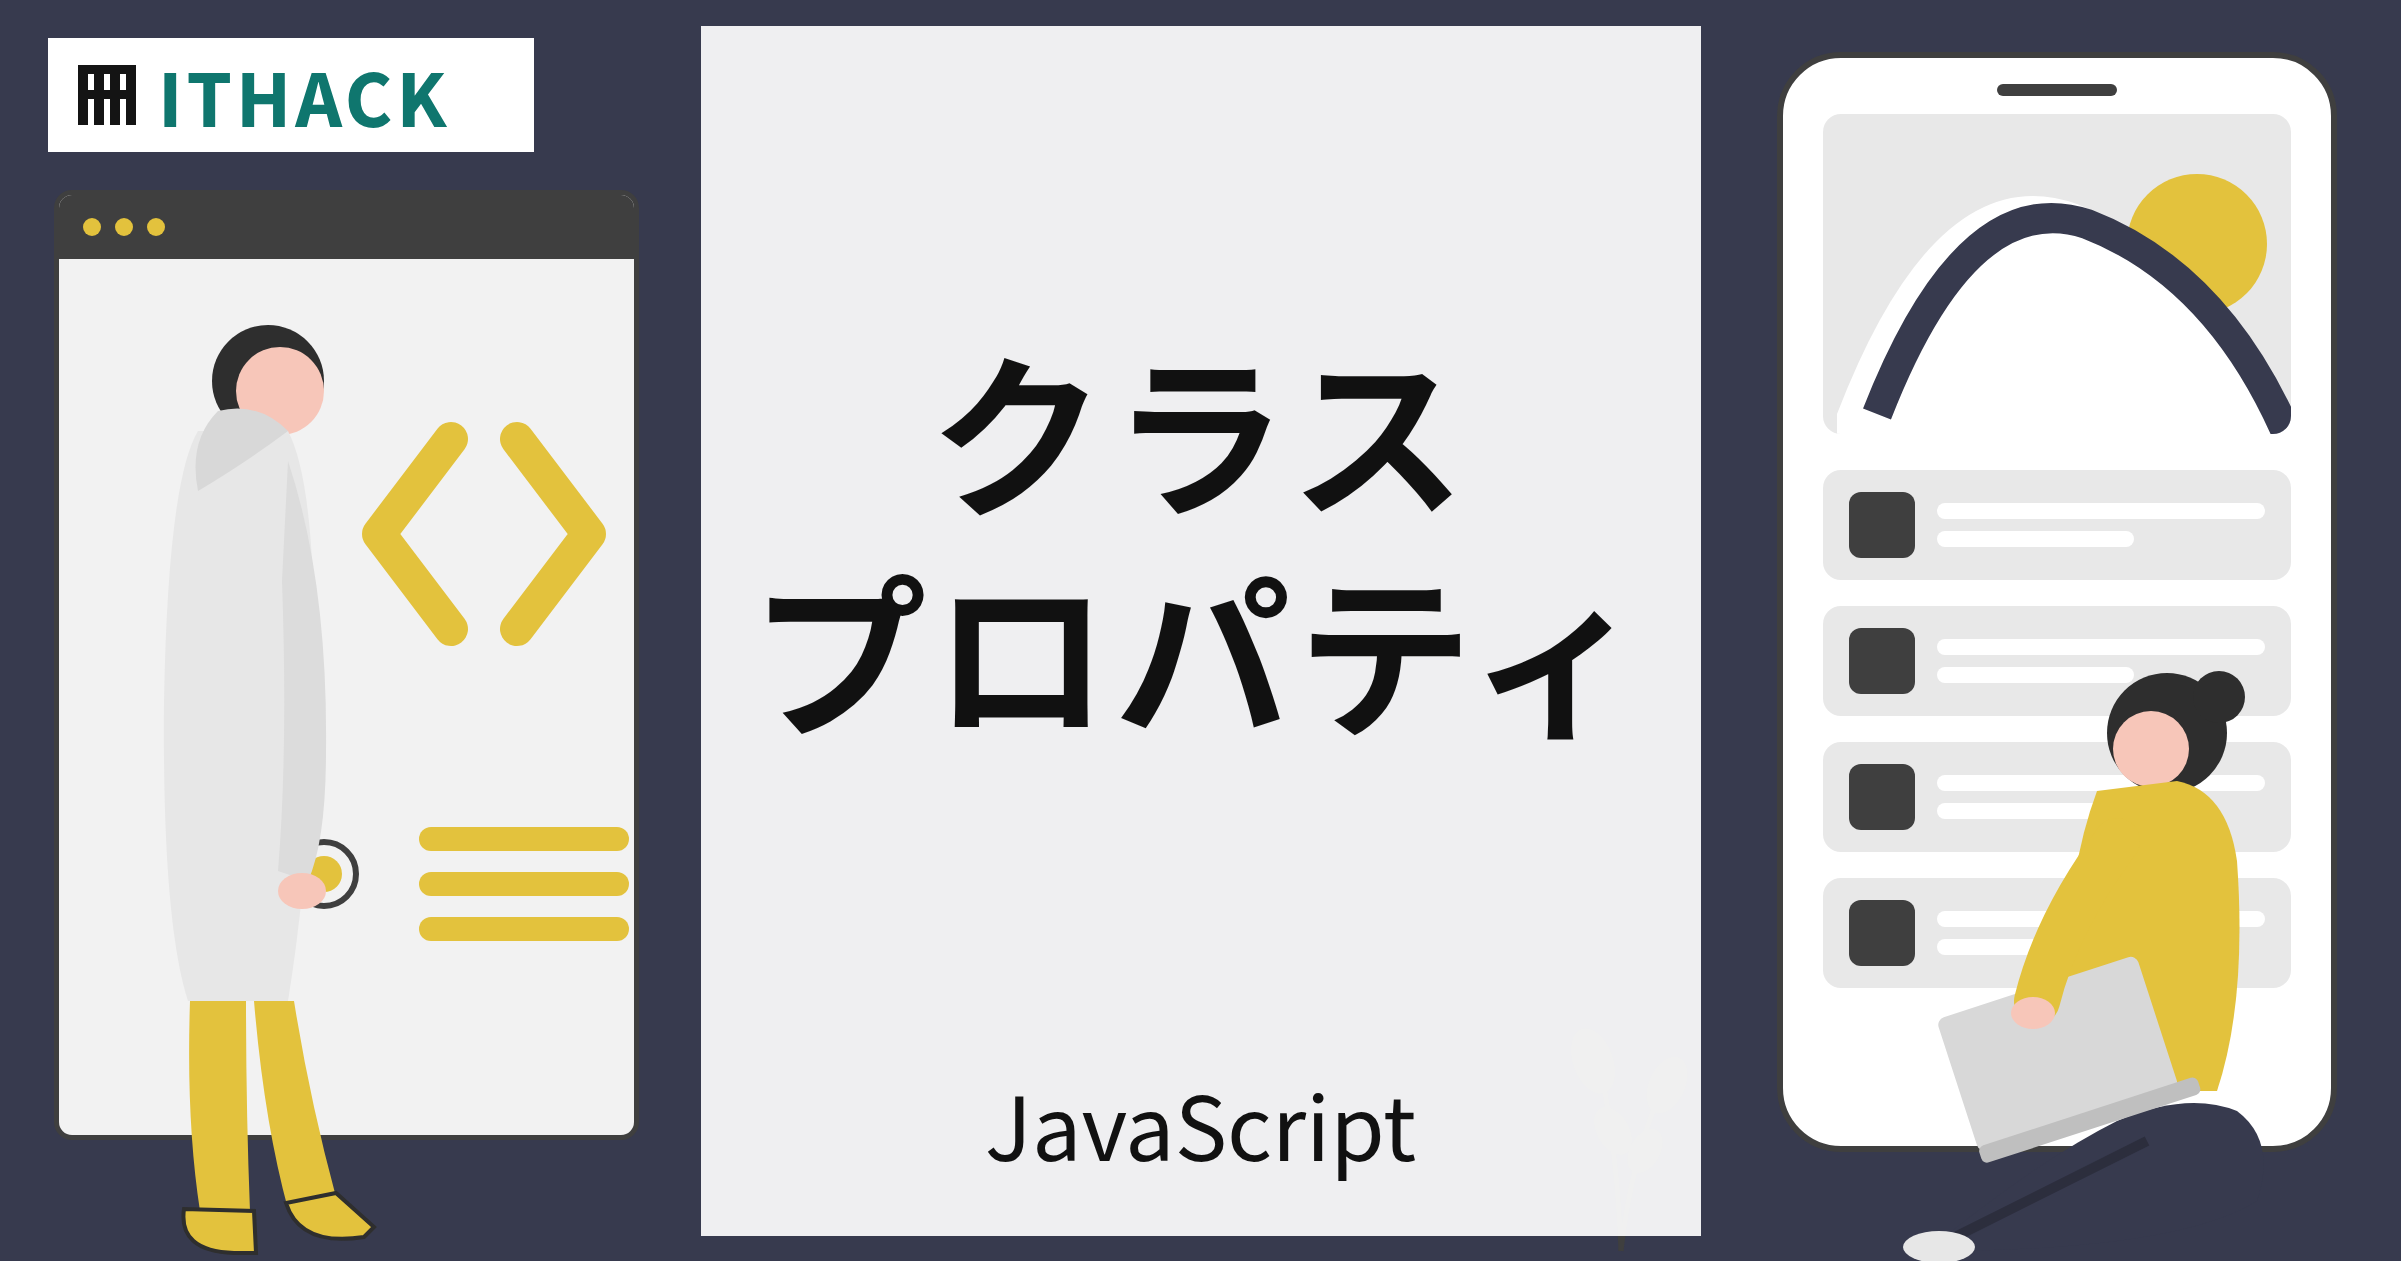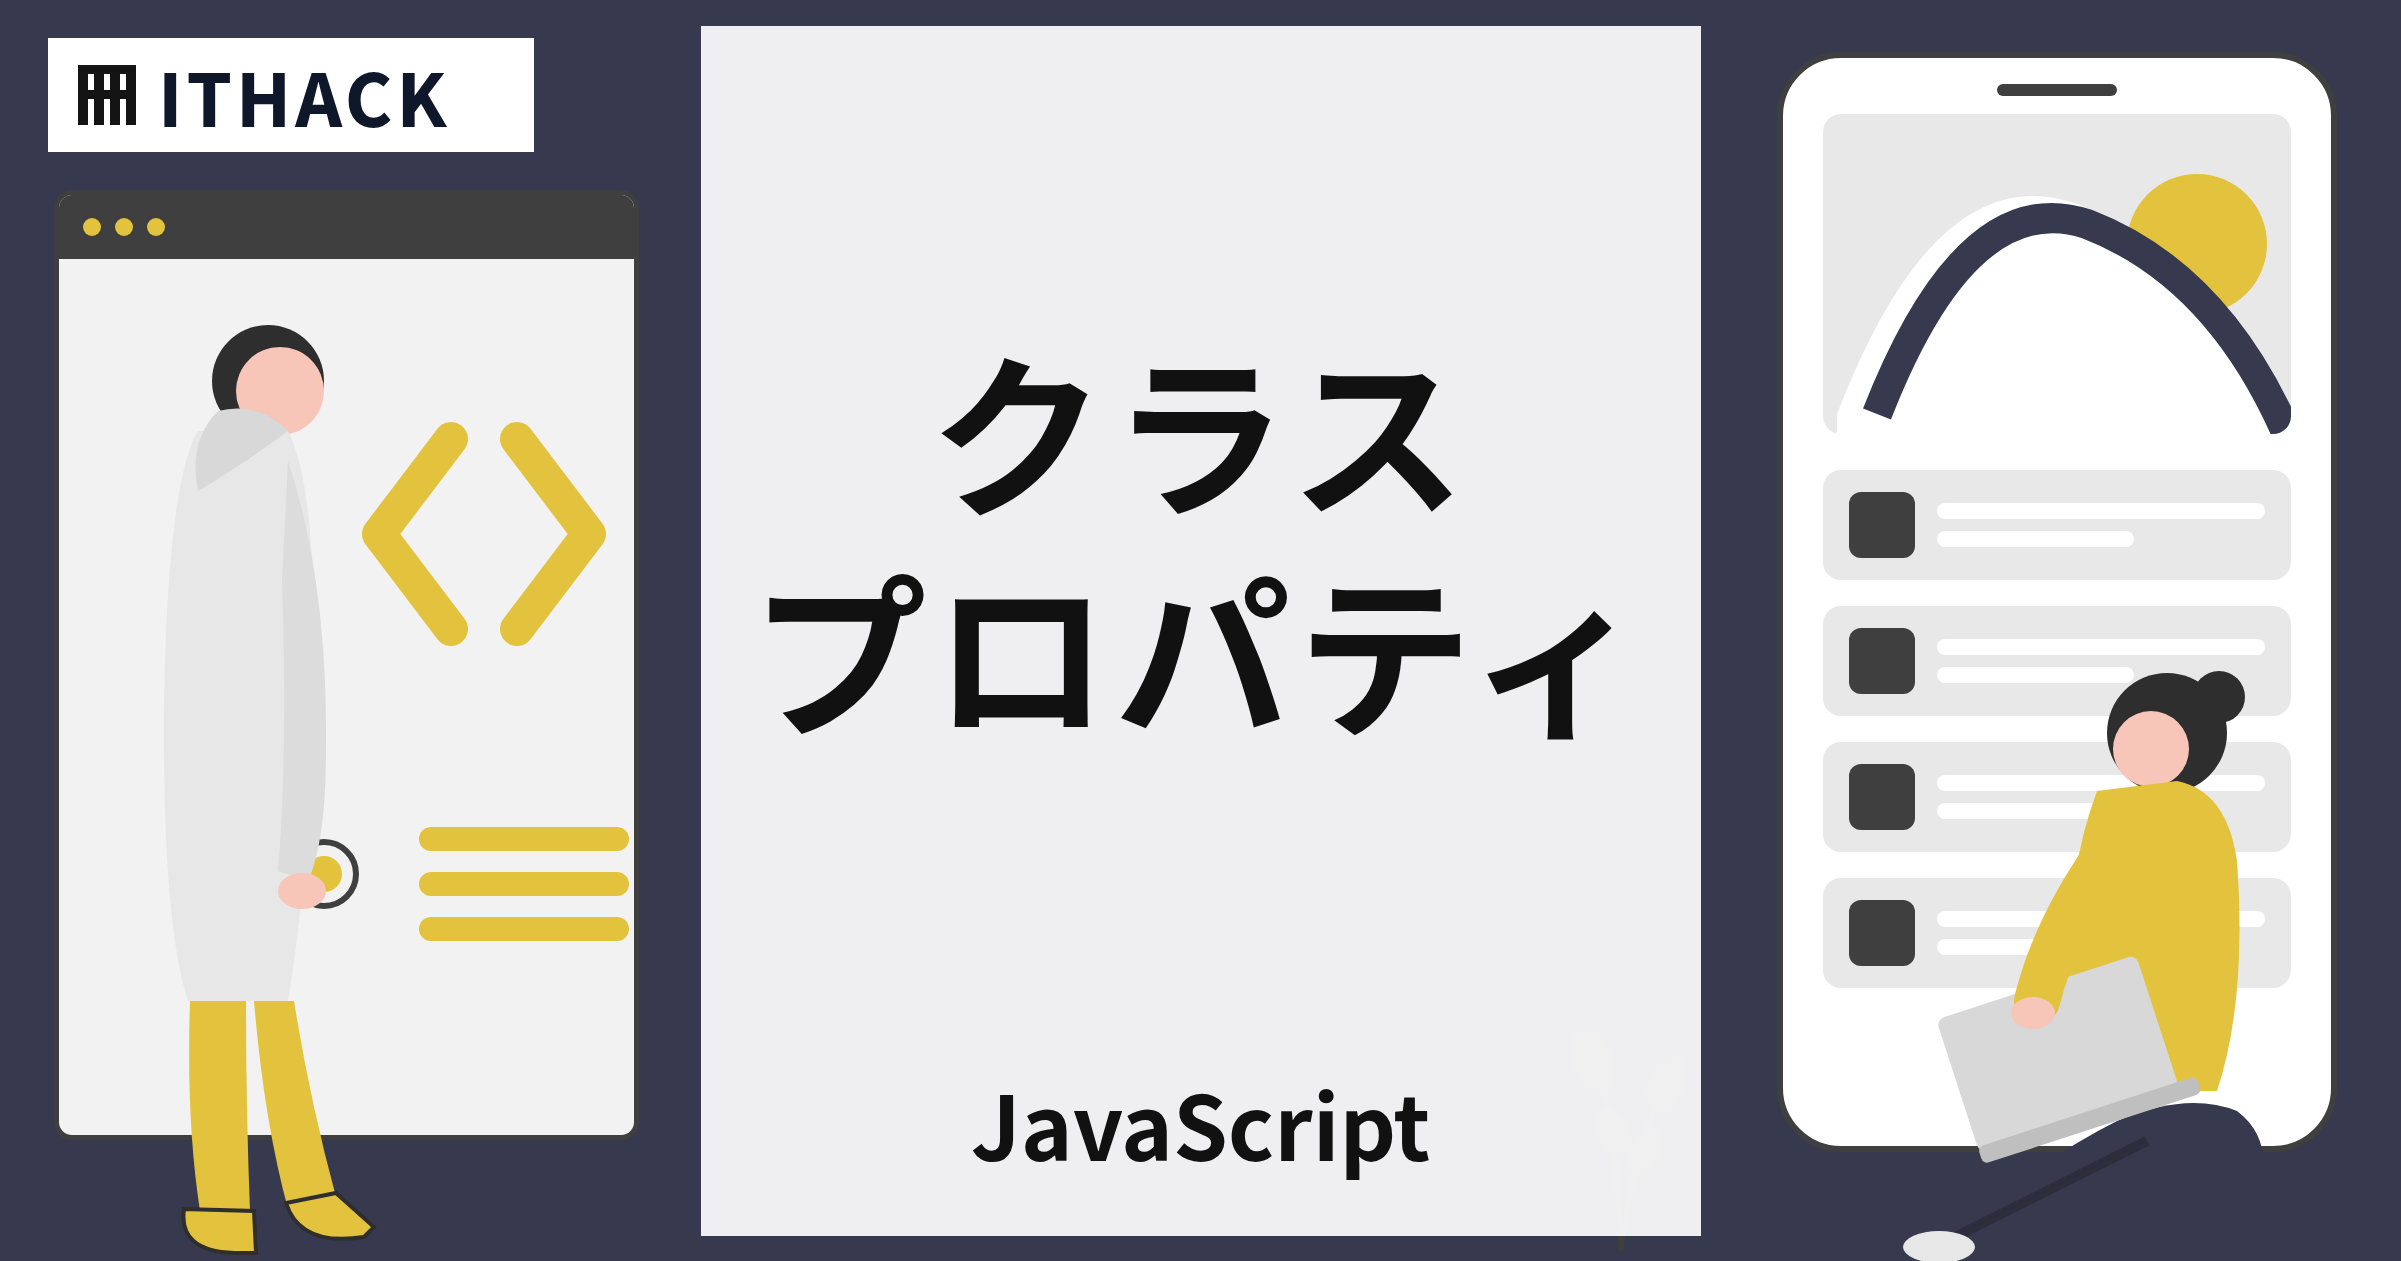--- a/index.html
+++ b/index.html
@@ -28,21 +28,21 @@
     z-index: 50;
   }
   .logo-mark {
     width: 72px; height: 72px;
     display: flex; align-items: center; justify-content: center;
   }
   .logo-text {
     font-weight: 800;
     font-size: 72px;
     letter-spacing: 4px;
-    color: #0f172a;
+    color: #0f766e;
   }
 
   
   .browser {
     position: absolute;
     left: 54px;
     top: 190px;
     width: 585px;
     height: 950px;
     background: #f2f2f2;
@@ -172,21 +172,21 @@
     color: #111;
     line-height: 1.25;
     text-align: center;
     letter-spacing: 6px;
     flex: 1;
     display:flex; flex-direction:column; justify-content:center;
     transform: translateY(-40px);
   }
   .subtitle {
     font-size: 88px;
-    font-weight: 700;
+    font-weight: 400;
     color: #111;
   }
 </style>
 </head>
 <body>
 
 <div class="logo-badge">
   <span class="logo-mark">
     <svg viewBox="0 0 72 72" width="72" height="72">
       <rect x="6" y="6" width="10" height="60" fill="#141414"></rect>

